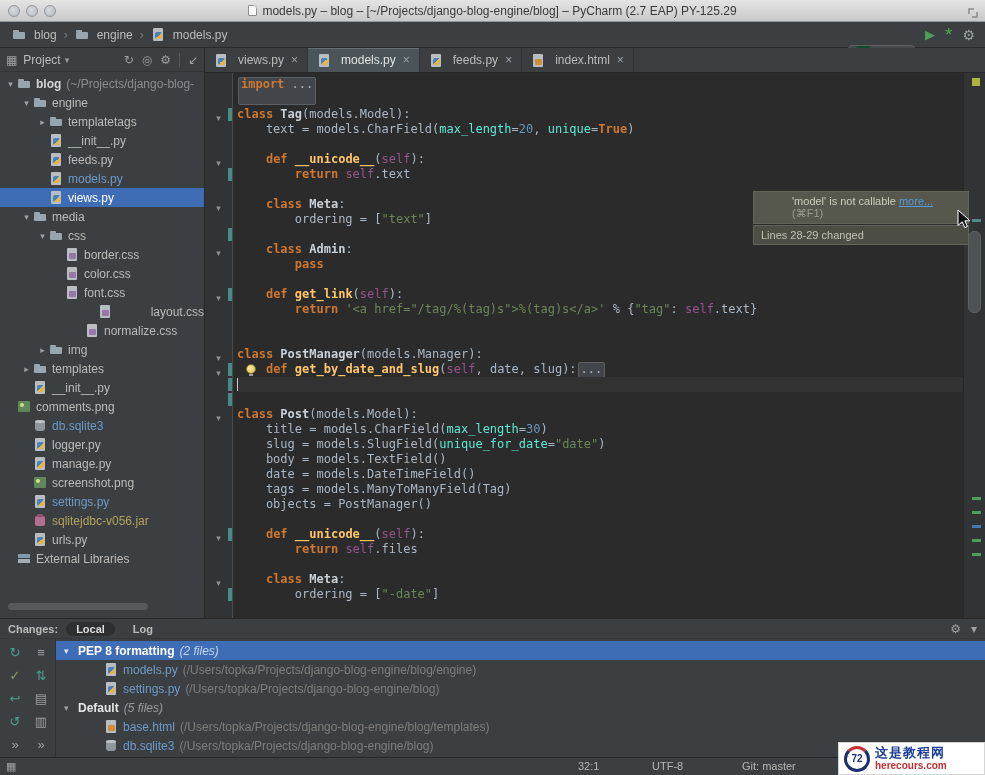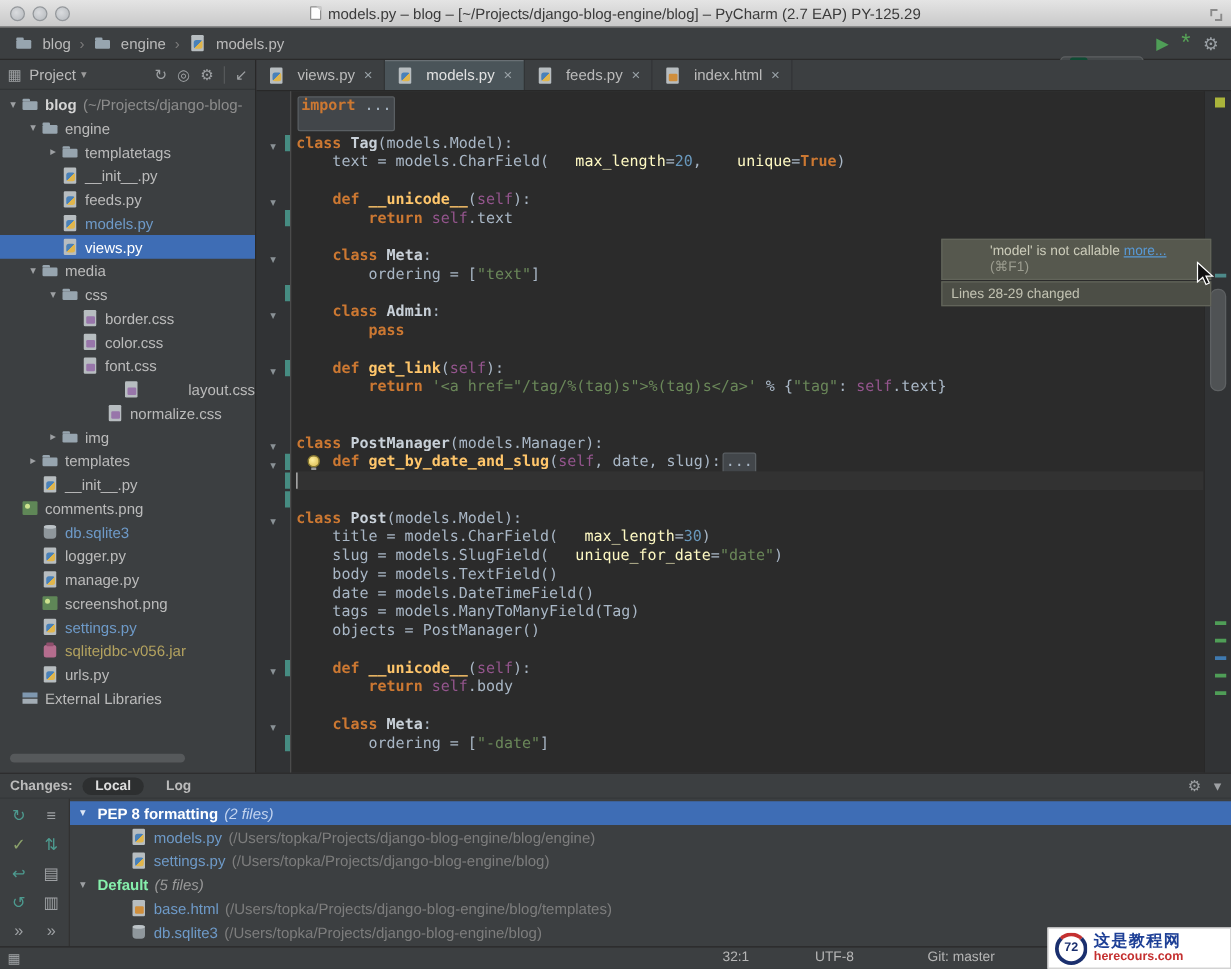--- a/index.html
+++ b/index.html
@@ -82,21 +82,21 @@
   .chg { position:absolute; right:0; top:1px; width:4px; height:13px; background:#468c82; }
   .code { flex:1; min-width:0; padding:4px 0 0 4px; font-family:"DejaVu Sans Mono",monospace; font-size:12px; line-height:15px; color:#a9b7c6; position:relative; overflow:hidden; }
   .line { height:15px; white-space:pre; position:relative; }
   .line.caretline { background:#323232; }
   .tok.kw  { color:#cc7832; font-weight:bold; }
   .tok.pl  { color:#a9b7c6; }
   .tok.str { color:#6a8759; }
   .tok.num { color:#6897bb; }
   .tok.slf { color:#94558d; }
   .tok.fn  { color:#ffc66b; font-weight:bold; }
-  .tok.ka  { color:#fef9c3;margin-left:21px; }
+  .tok.ka  { color:#5eead4; }
   .tok.decl{ color:#c8d0d8; font-weight:bold; }
   .foldchip { background:#42464a; border:1px solid #5a5f63; border-radius:2px; padding:0 2px; margin:0 1px; display:inline-block; height:28px; line-height:13px; }
   .bulb { position:absolute; left:9px; top:2px; width:10px; height:10px; border-radius:50%; background:radial-gradient(circle at 3px 3px,#ffef9e,#d8b64a); border:1px solid #8a7a30; }
   .bulb::after { content:""; position:absolute; left:2px; bottom:-3px; width:4px; height:2px; background:#9a9a9a; }
   .caretbar { position:absolute; left:0; top:1px; width:1px; height:13px; background:#c8c8c8; }
 
   .stripe { width:22px; flex:none; background:#313335; border-left:1px solid #282828; position:relative; }
   .corner-mark { position:absolute; top:5px; right:5px; width:8px; height:8px; background:#aab43b; }
   .smark { position:absolute; right:4px; width:9px; height:3px; }
   .vthumb { position:absolute; left:4px; top:158px; width:13px; height:82px; background:#4f5254; border:1px solid #5e6163; border-radius:6px; }
@@ -119,21 +119,21 @@
   .bp-strip { width:56px; flex:none; border-right:1px solid #323232; display:flex; flex-direction:column; padding:2px 2px; }
   .strip-grid { display:grid; grid-template-columns:26px 26px; grid-auto-rows:23px; justify-items:center; align-items:center; }
   .strip-grid.bottom { margin-top:auto; }
   .strip-ico { font-size:13px; line-height:13px; }
   .bp-tree { flex:1; min-width:0; padding-top:2px; font-size:12px; overflow:hidden; }
   .crow { height:19px; display:flex; align-items:center; white-space:nowrap; padding-left:8px; color:#bbbbbb; }
   .crow.sel { background:#3e6db5; }
   .crow.file { padding-left:48px; }
   .carrow { width:14px; color:#9da0a3; font-size:9px; }
   .crow.sel .carrow { color:#dce6f5; }
-  .cgroup { font-weight:bold; color:#86efac; }
+  .cgroup { font-weight:bold; color:#e5e5e5; }
   .crow.sel .cgroup { color:#ffffff; }
   .ccount { font-style:italic; color:#9a9a9a; margin-left:5px; }
   .crow.sel .ccount { color:#c3d4ef; }
   .cfile { color:#6e9ac8; }
   .cpath { color:#7d7d7d; margin-left:5px; }
 
   
   .statusbar { height:18px; flex:none; background:#3c3f41; border-top:1px solid #282828; position:relative; font-size:11px; color:#b6b6b6; }
   .sb-icon { position:absolute; left:6px; top:2px; color:#9da0a3; font-size:11px; }
   .sb-item { position:absolute; top:2px; }
@@ -453,21 +453,21 @@
             <div class="line"></div>
             <div class="line"><span class="tok kw">class </span><span class="tok decl">Post</span><span class="tok pl">(models.Model):</span></div>
             <div class="line"><span class="tok pl">    title = models.CharField(</span><span class="tok ka">max_length</span><span class="tok pl">=</span><span class="tok num">30</span><span class="tok pl">)</span></div>
             <div class="line"><span class="tok pl">    slug = models.SlugField(</span><span class="tok ka">unique_for_date</span><span class="tok pl">=</span><span class="tok str">"date"</span><span class="tok pl">)</span></div>
             <div class="line"><span class="tok pl">    body = models.TextField()</span></div>
             <div class="line"><span class="tok pl">    date = models.DateTimeField()</span></div>
             <div class="line"><span class="tok pl">    tags = models.ManyToManyField(Tag)</span></div>
             <div class="line"><span class="tok pl">    objects = PostManager()</span></div>
             <div class="line"></div>
             <div class="line"><span class="tok pl">    </span><span class="tok kw">def </span><span class="tok fn">__unicode__</span><span class="tok pl">(</span><span class="tok slf">self</span><span class="tok pl">):</span></div>
-            <div class="line"><span class="tok pl">        </span><span class="tok kw">return </span><span class="tok slf">self</span><span class="tok pl">.body</span></div>
+            <div class="line"><span class="tok pl">        </span><span class="tok kw">return </span><span class="tok slf">self</span><span class="tok pl">.files</span></div>
             <div class="line"></div>
             <div class="line"><span class="tok pl">    </span><span class="tok kw">class </span><span class="tok decl">Meta</span><span class="tok pl">:</span></div>
             <div class="line"><span class="tok pl">        ordering = [</span><span class="tok str">"-date"</span><span class="tok pl">]</span></div>
           </div>
         <div class="stripe" id="stripe">
           <div class="corner-mark"></div>
           <div class="vthumb"></div>
         <div class="smark" style="top: 146px; background: rgb(77, 138, 138);"></div>
             <div class="smark" style="top: 424px; background: rgb(79, 158, 87);"></div>
             <div class="smark" style="top: 438px; background: rgb(79, 158, 87);"></div>

